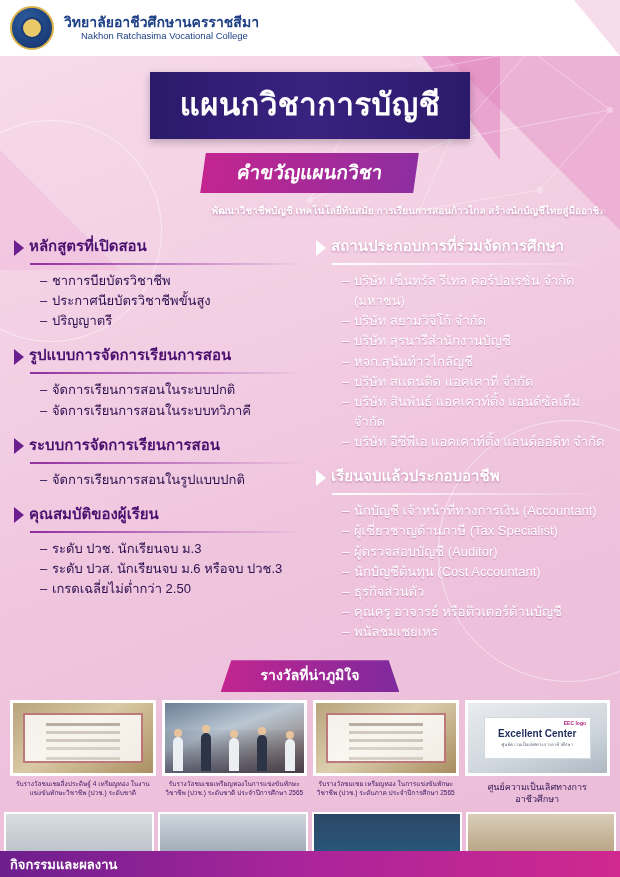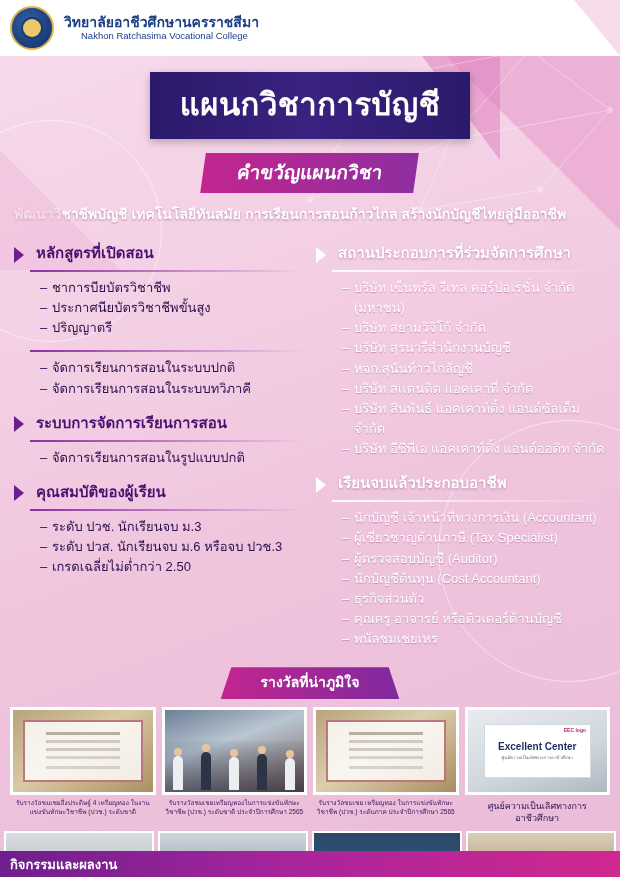--- a/index.html
+++ b/index.html
@@ -135,23 +135,23 @@
     display: inline-block;
     color: #ffffff;
     font-size: 19px;
     font-weight: bold;
     background: linear-gradient(90deg, #c3258f 0%, #8e2ea0 100%);
     padding: 4px 34px 6px 34px;
     transform: skewX(-8deg);
   }
   .motto-text {
     margin-top: 10px;
-    text-align: left;
-    color: #ffffff;
-    font-size: 14px;
+    text-align: right;
+    color: #ffffff;
+    font-size: 10px;
     font-weight: bold;
     text-shadow: 0 1px 2px rgba(120,30,100,.45);
     padding: 0 14px;
   }
   
   .columns {
     position: relative;
     display: flex;
     margin-top: 16px;
     padding: 0 14px;
@@ -162,21 +162,21 @@
   .col {
     flex: 1 1 0;
     min-width: 0;
   }
   .section {
     margin-bottom: 12px;
   }
   .sec-head {
     display: flex;
     align-items: center;
-    gap: 12px;
+    gap: 5px;
   }
   .sec-arrow {
     width: 0; height: 0;
     border-left: 10px solid #6b1f8f;
     border-top: 8px solid transparent;
     border-bottom: 8px solid transparent;
     flex: 0 0 auto;
   }
   .sec-title {
     color: #4a1070;
@@ -249,21 +249,21 @@
     box-sizing: border-box;
     position: relative;
     z-index: 4;
   }
   .award {
     flex: 1 1 0;
     min-width: 0;
     text-align: center;
   }
   .cert {
-    height: 88px;
+    height: 76px;
     border: 3px solid #ffffff;
     box-sizing: border-box;
     position: relative;
     overflow: hidden;
   }
   .cert-a { background: linear-gradient(145deg,#b8a37c 0%, #d9c9a4 45%, #ab8f63 100%); }
   .cert-b { background: linear-gradient(160deg,#6d7f96 0%, #b9c6d2 40%, #7a5d52 100%); }
   .cert-c { background: linear-gradient(145deg,#b8a37c 0%, #dccfae 45%, #a98d60 100%); }
   .cert-d { background: linear-gradient(160deg,#e9ecef 0%, #cfd6dd 60%, #aeb8c2 100%); }
   .cert-inner {
@@ -460,20 +460,24 @@
         </div>
         <div class="sec-underline"></div>
         <ul class="items">
           <li>ชาการบียบัตรวิชาชีพ</li>
           <li>ประกาศนียบัตรวิชาชีพขั้นสูง</li>
           <li>ปริญญาตรี</li>
         </ul>
       </div>
 
       <div class="section">
+        <div class="sec-head">
+          <div class="sec-arrow"></div>
+          <div class="sec-title">รูปแบบการจัดการเรียนการสอน</div>
+        </div>
         <div class="sec-underline"></div>
         <ul class="items">
           <li>จัดการเรียนการสอนในระบบปกติ</li>
           <li>จัดการเรียนการสอนในระบบทวิภาคี</li>
         </ul>
       </div>
 
       <div class="section">
         <div class="sec-head">
           <div class="sec-arrow"></div>

